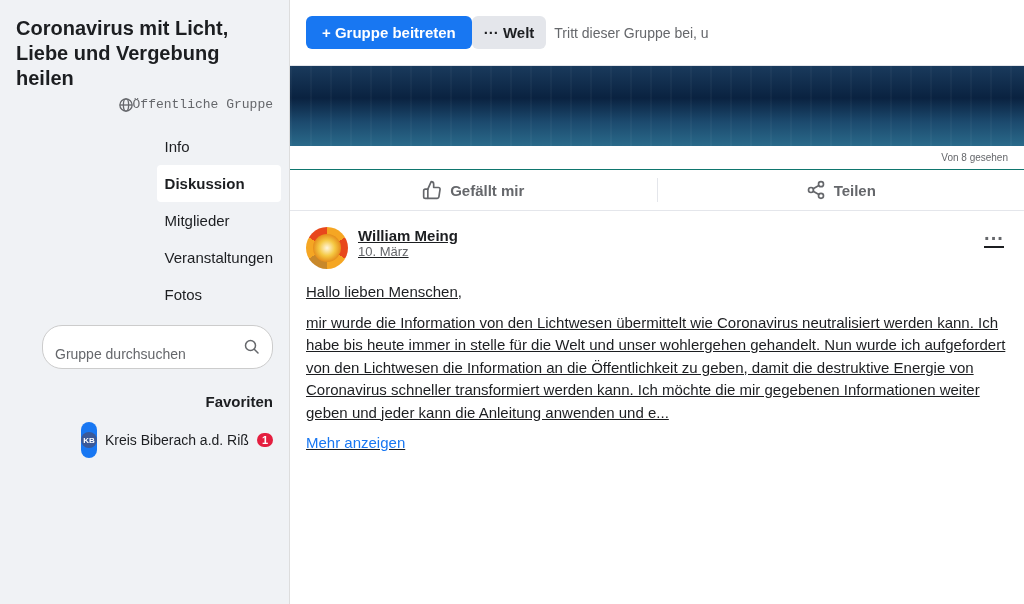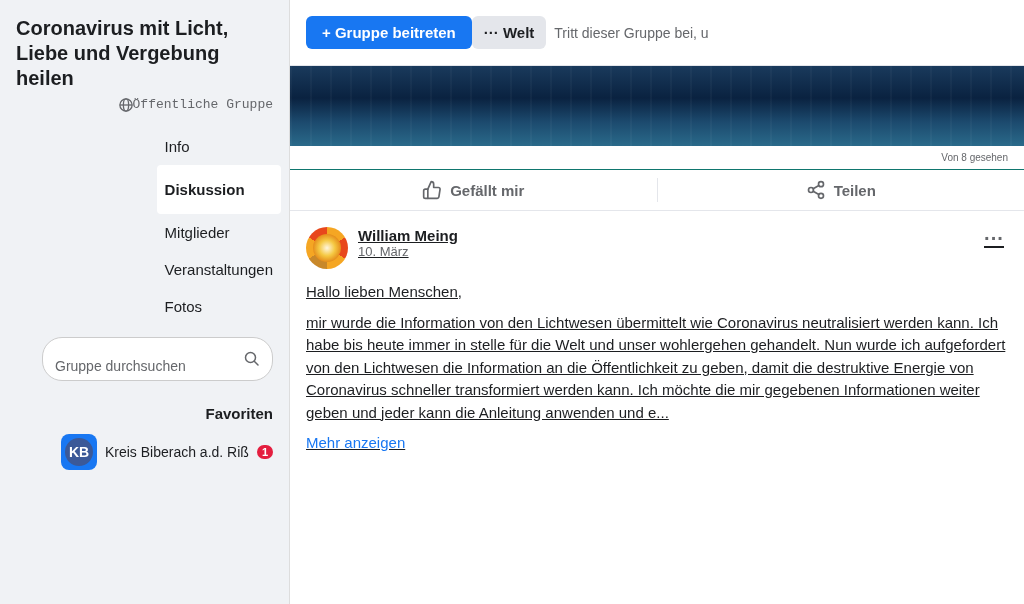--- a/index.html
+++ b/index.html
@@ -51,21 +51,21 @@
       padding: 10px 16px;
       font-size: 15px;
       cursor: pointer;
       color: #1c1e21;
     }
     .sidebar-nav-item.active {
       background: #fff;
       font-weight: 700;
       border-radius: 4px;
       margin: 0 8px;
-      padding: 16px 8px;
+      padding: 10px 8px;
     }
     .sidebar-search {
       margin: 12px 16px;
       display: flex;
       align-items: center;
       background: #fff;
       border: 1px solid #ccc;
       border-radius: 20px;
       padding: 6px 12px;
       gap: 8px;
@@ -89,21 +89,21 @@
       color: #1c1e21;
     }
     .favorites-item {
       display: flex;
       align-items: center;
       gap: 8px;
       padding: 6px 16px;
       cursor: pointer;
     }
     .fav-avatar {
-      width: 36px;
+      width: 16px;
       height: 36px;
       border-radius: 8px;
       background: #1877f2;
       display: flex;
       align-items: center;
       justify-content: center;
       color: white;
       font-weight: 700;
       font-size: 14px;
     }

